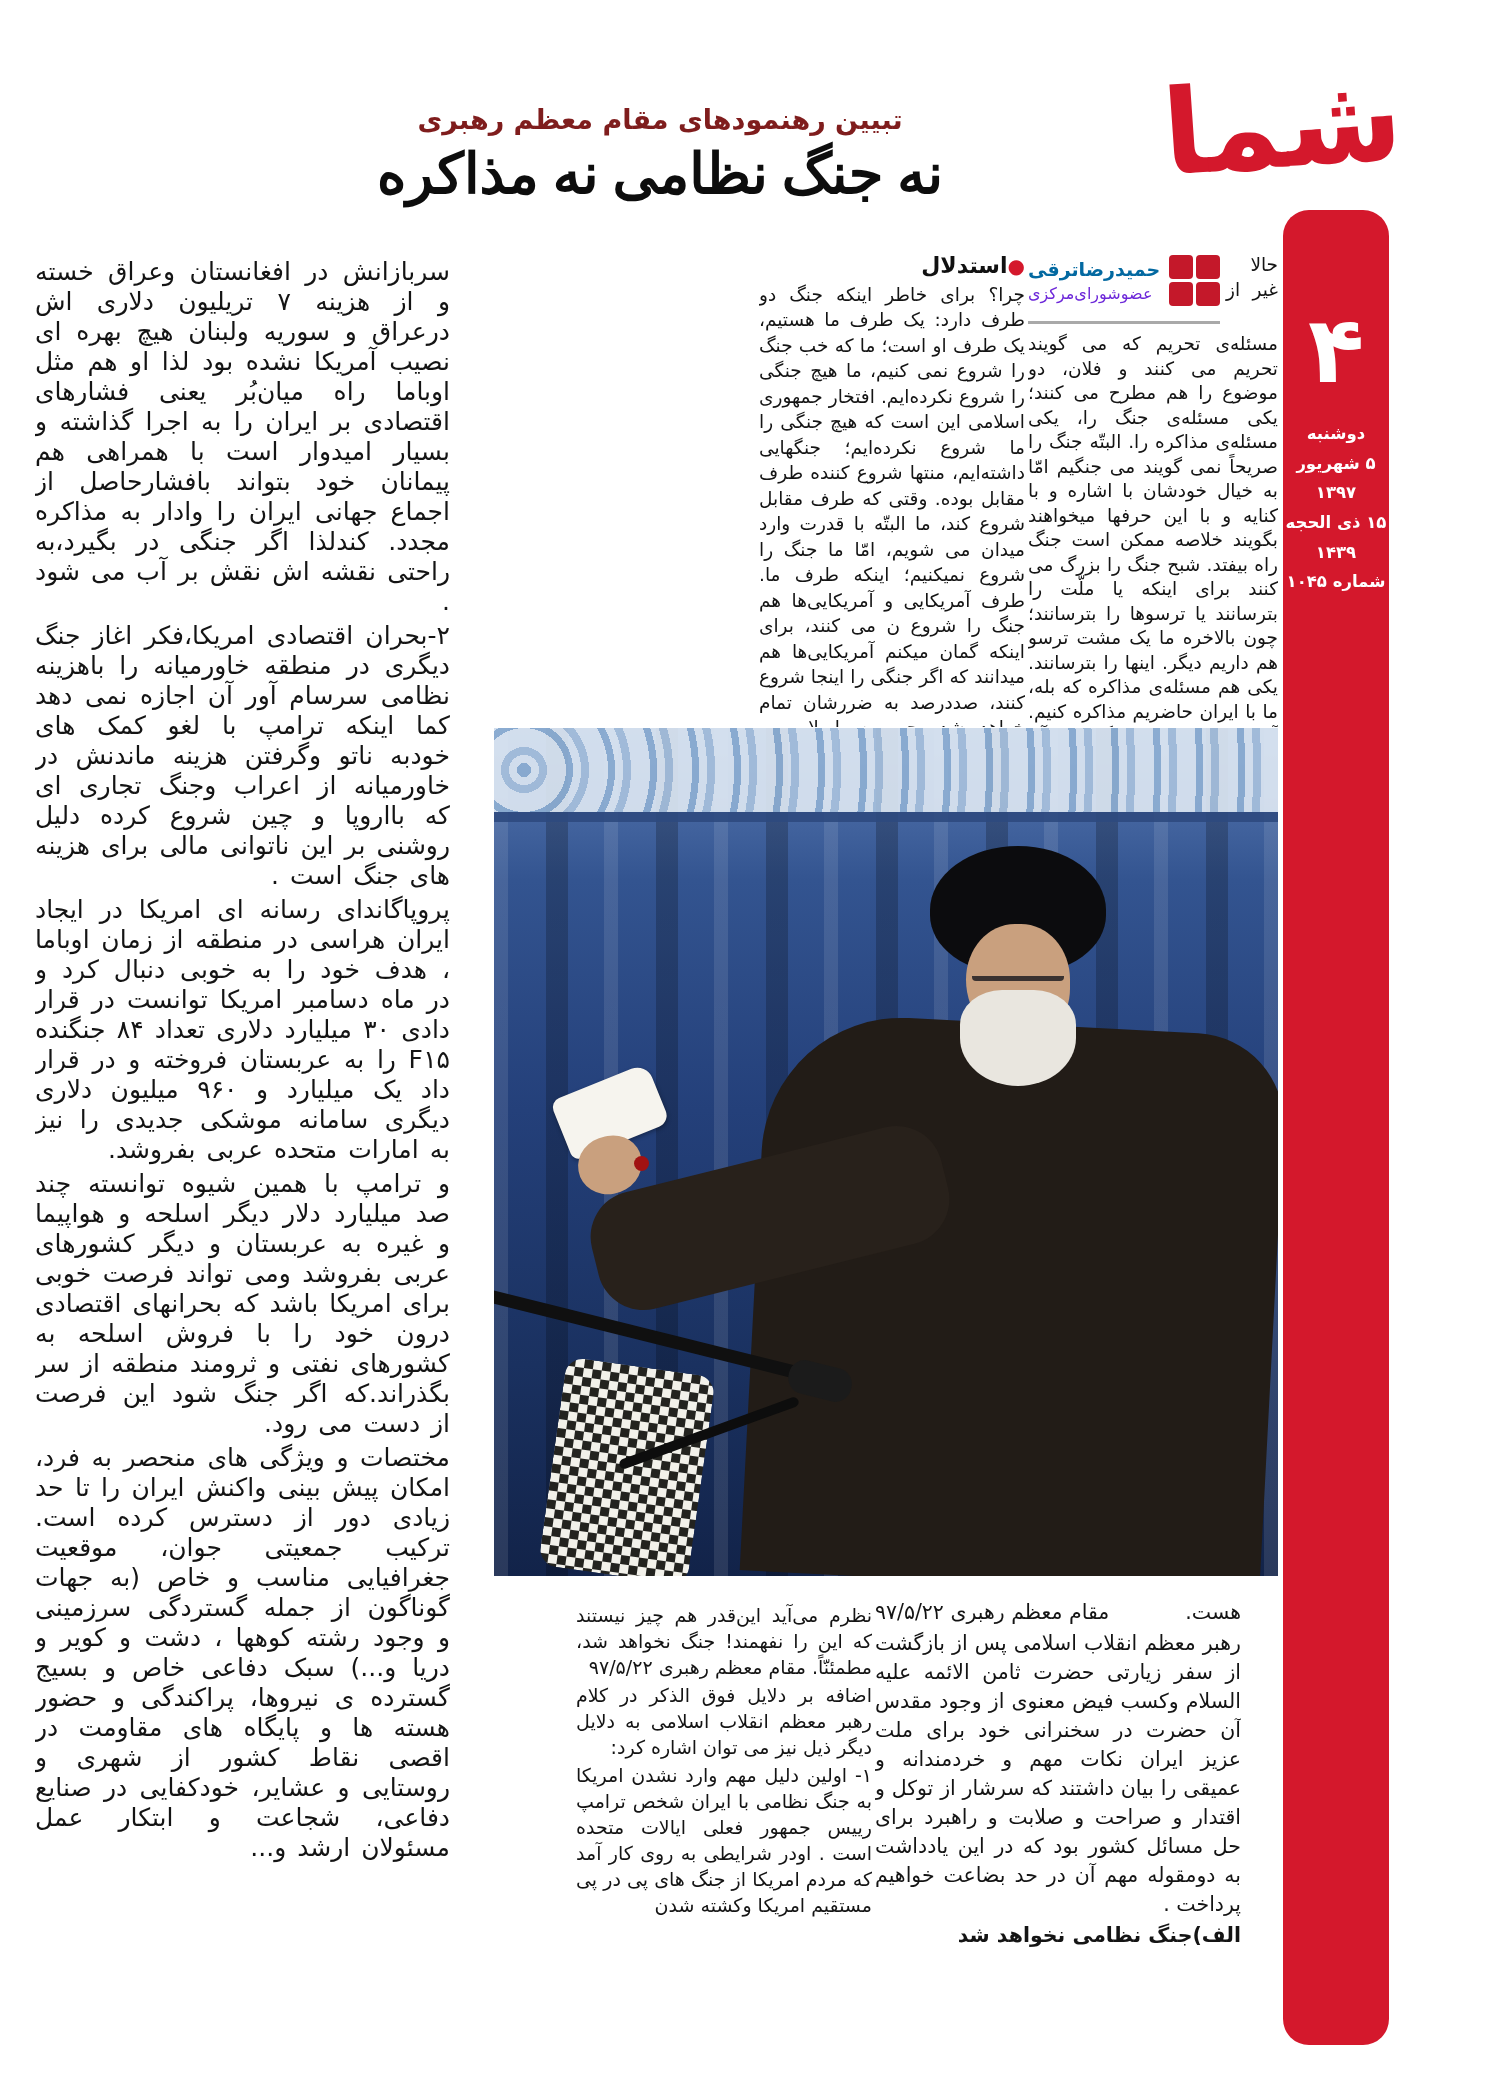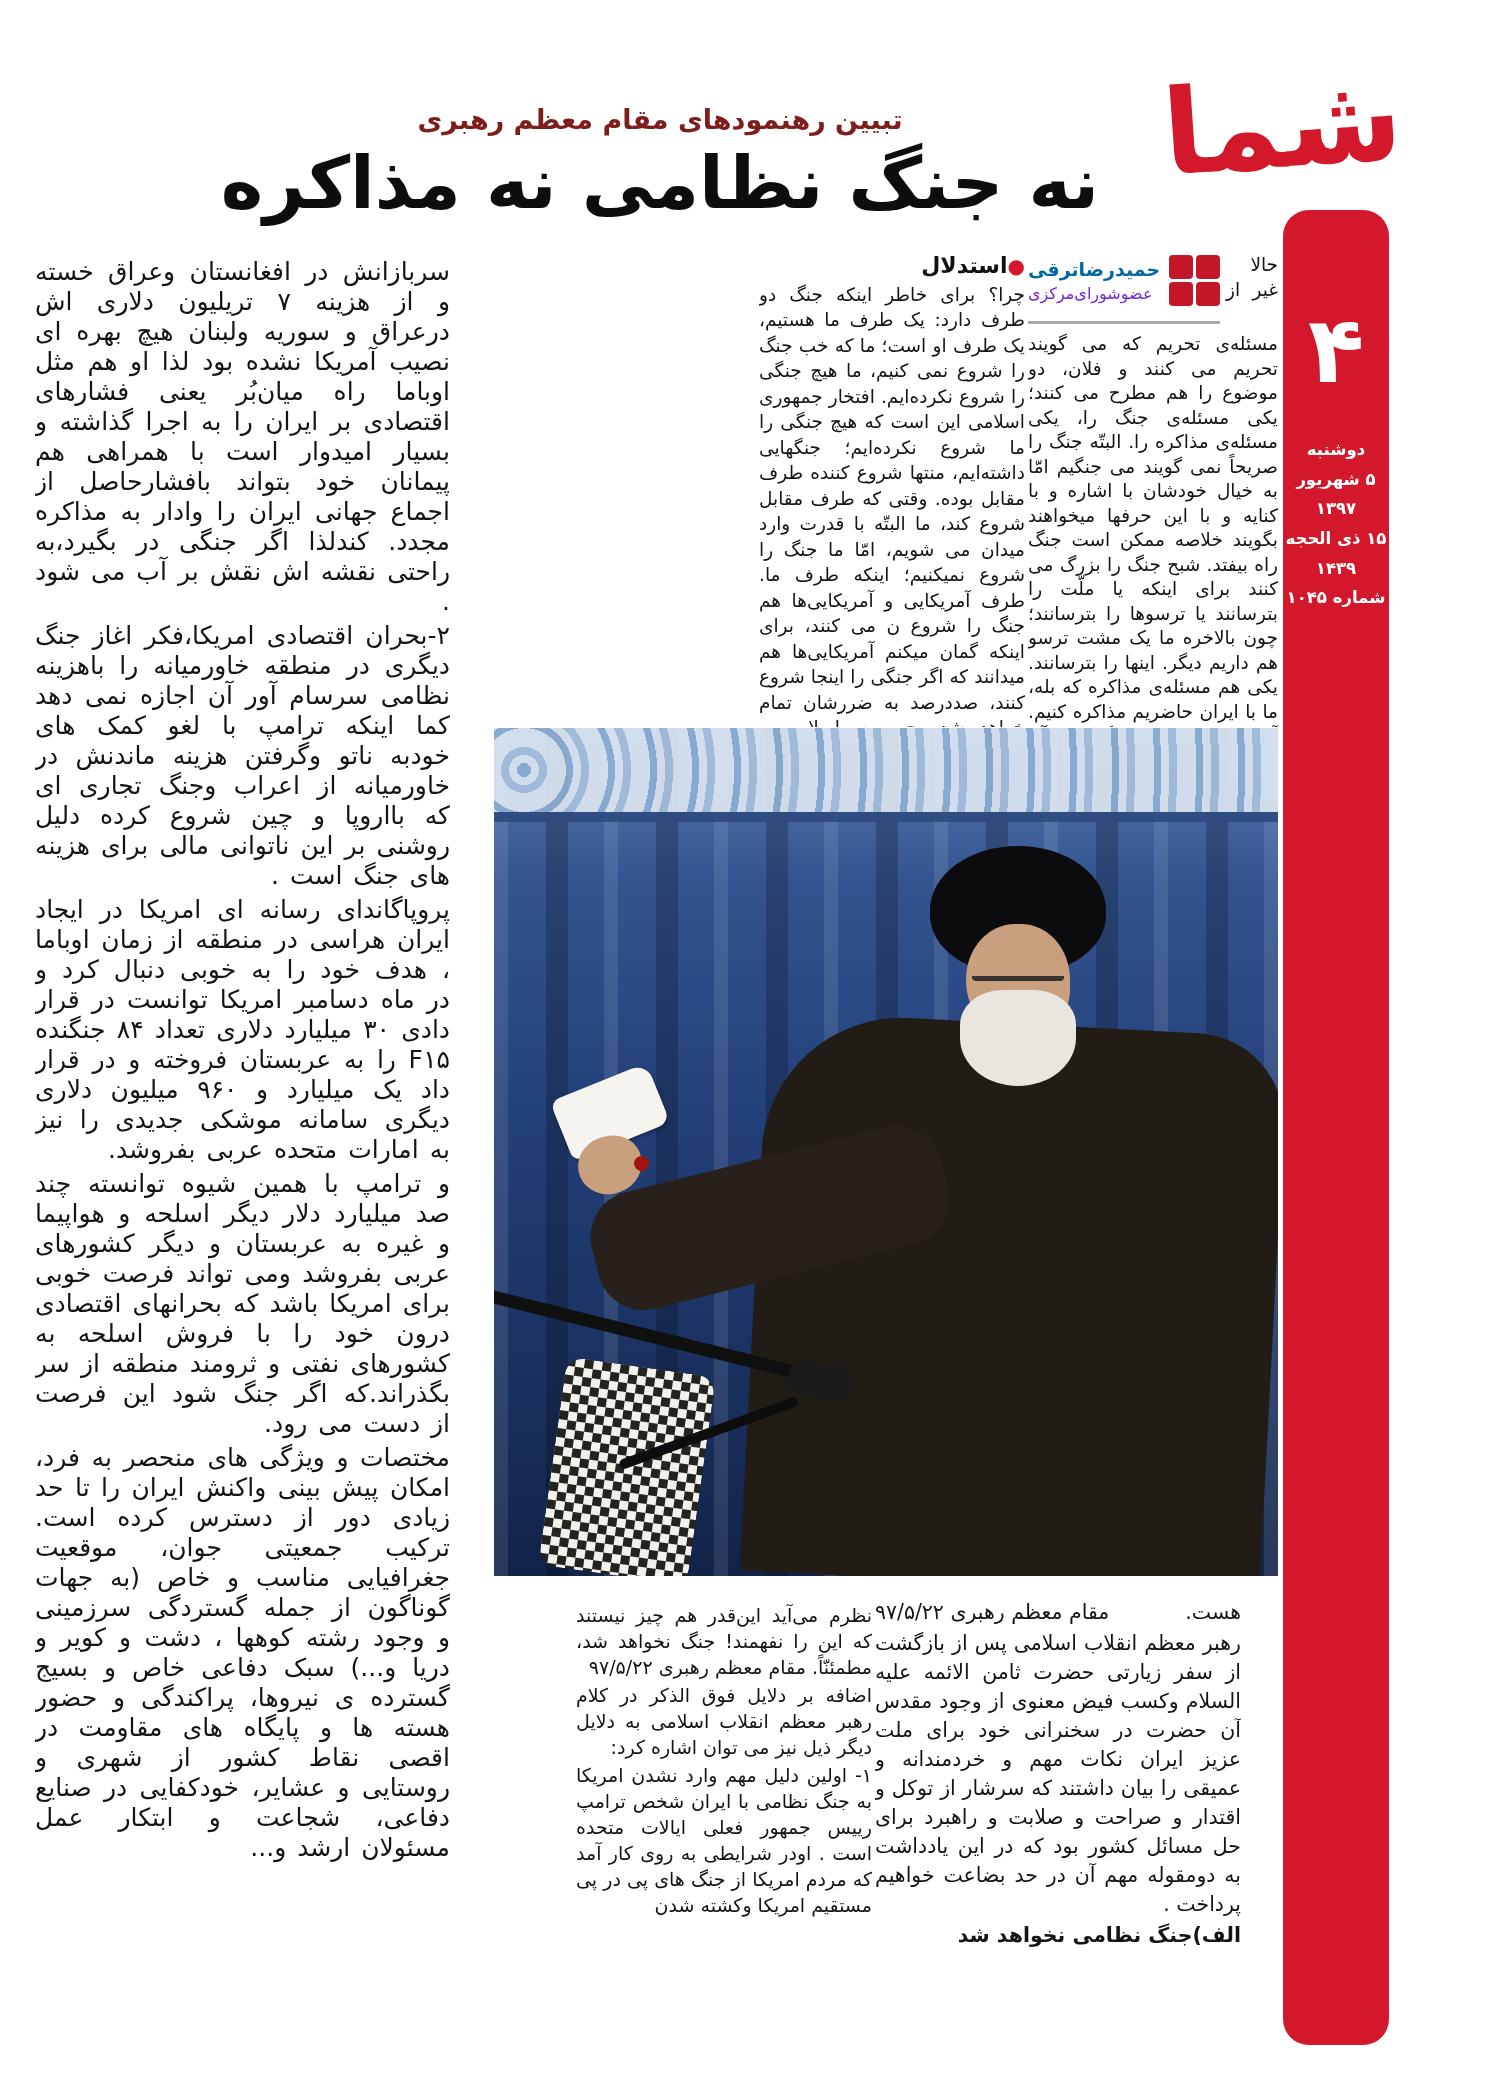--- a/index.html
+++ b/index.html
@@ -9,38 +9,38 @@
     color:#141414;
   }
   .abs{position:absolute;}
   
   .kicker{
     top:104px;left:250px;width:820px;text-align:center;
     font-size:27px;font-weight:bold;color:#7f1d1d;letter-spacing:0;
   }
   .headline{
     top:142px;left:220px;width:880px;text-align:center;
-    font-size:72px;font-weight:900;color:#0d0d0d;line-height:1.15;
+    font-size:56px;font-weight:900;color:#0d0d0d;line-height:1.15;font-family:Liberation Serif, serif;
   }
   
   .logo{
     top:42px;left:1262px;width:140px;height:165px;
     color:#d4182c;font-size:118px;font-weight:900;text-align:center;
     line-height:160px;transform:rotate(-4deg);
   }
   .redbar{
     top:210px;left:1283px;width:106px;height:1835px;
     background:#d4182c;border-radius:26px;
   }
   .pagenum{
     position:absolute;top:95px;left:0;width:100%;text-align:center;
     color:#ffffff;font-size:92px;font-weight:900;line-height:1;
   }
   .dates{
-    position:absolute;top:225px;left:0;width:100%;text-align:center;
+    position:absolute;top:209px;left:0;width:100%;text-align:center;
     color:#ffffff;font-size:16.5px;font-weight:bold;line-height:1.8;
   }
   
   .quote-col{top:253px;left:1028px;width:250px;height:474px;overflow:hidden;
     font-size:18.5px;line-height:24.5px;text-align:justify;}
   .author{
     float:left;width:192px;height:62px;margin:2px 6px 8px 0;
     border-bottom:3px solid #a9a9a9;padding-bottom:4px;
     display:flex;flex-direction:row;align-items:flex-start;gap:6px;
   }

